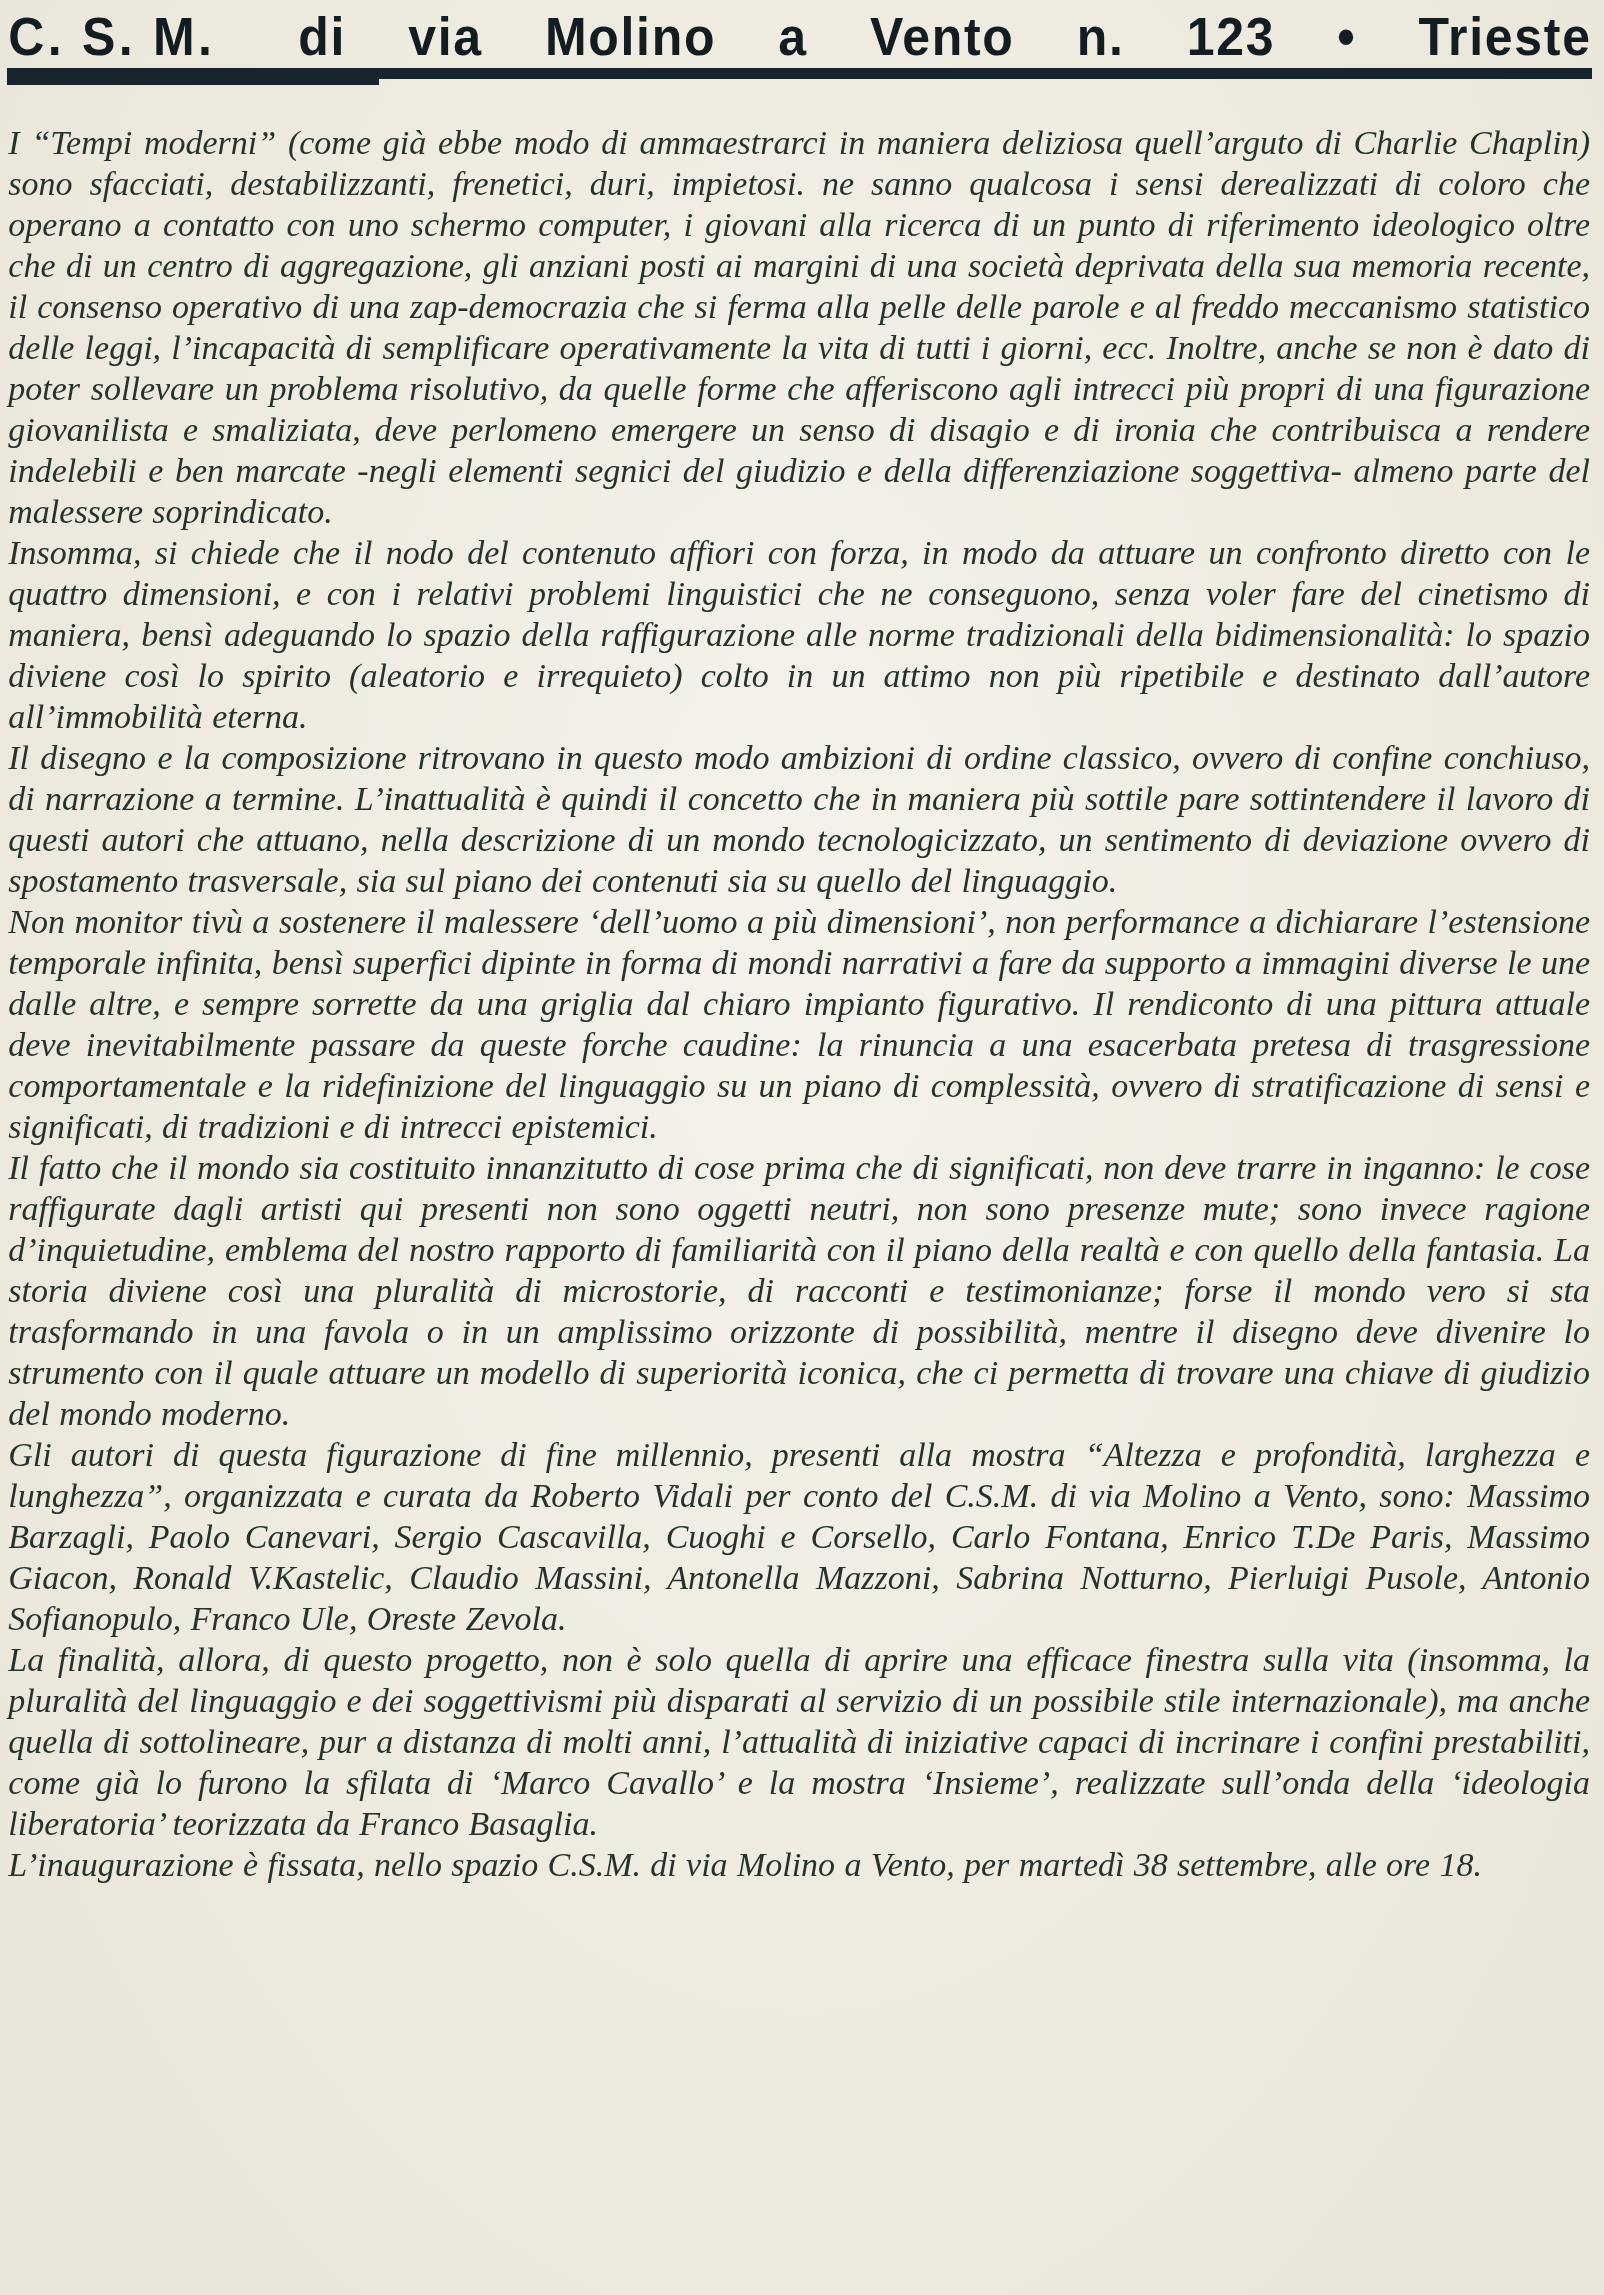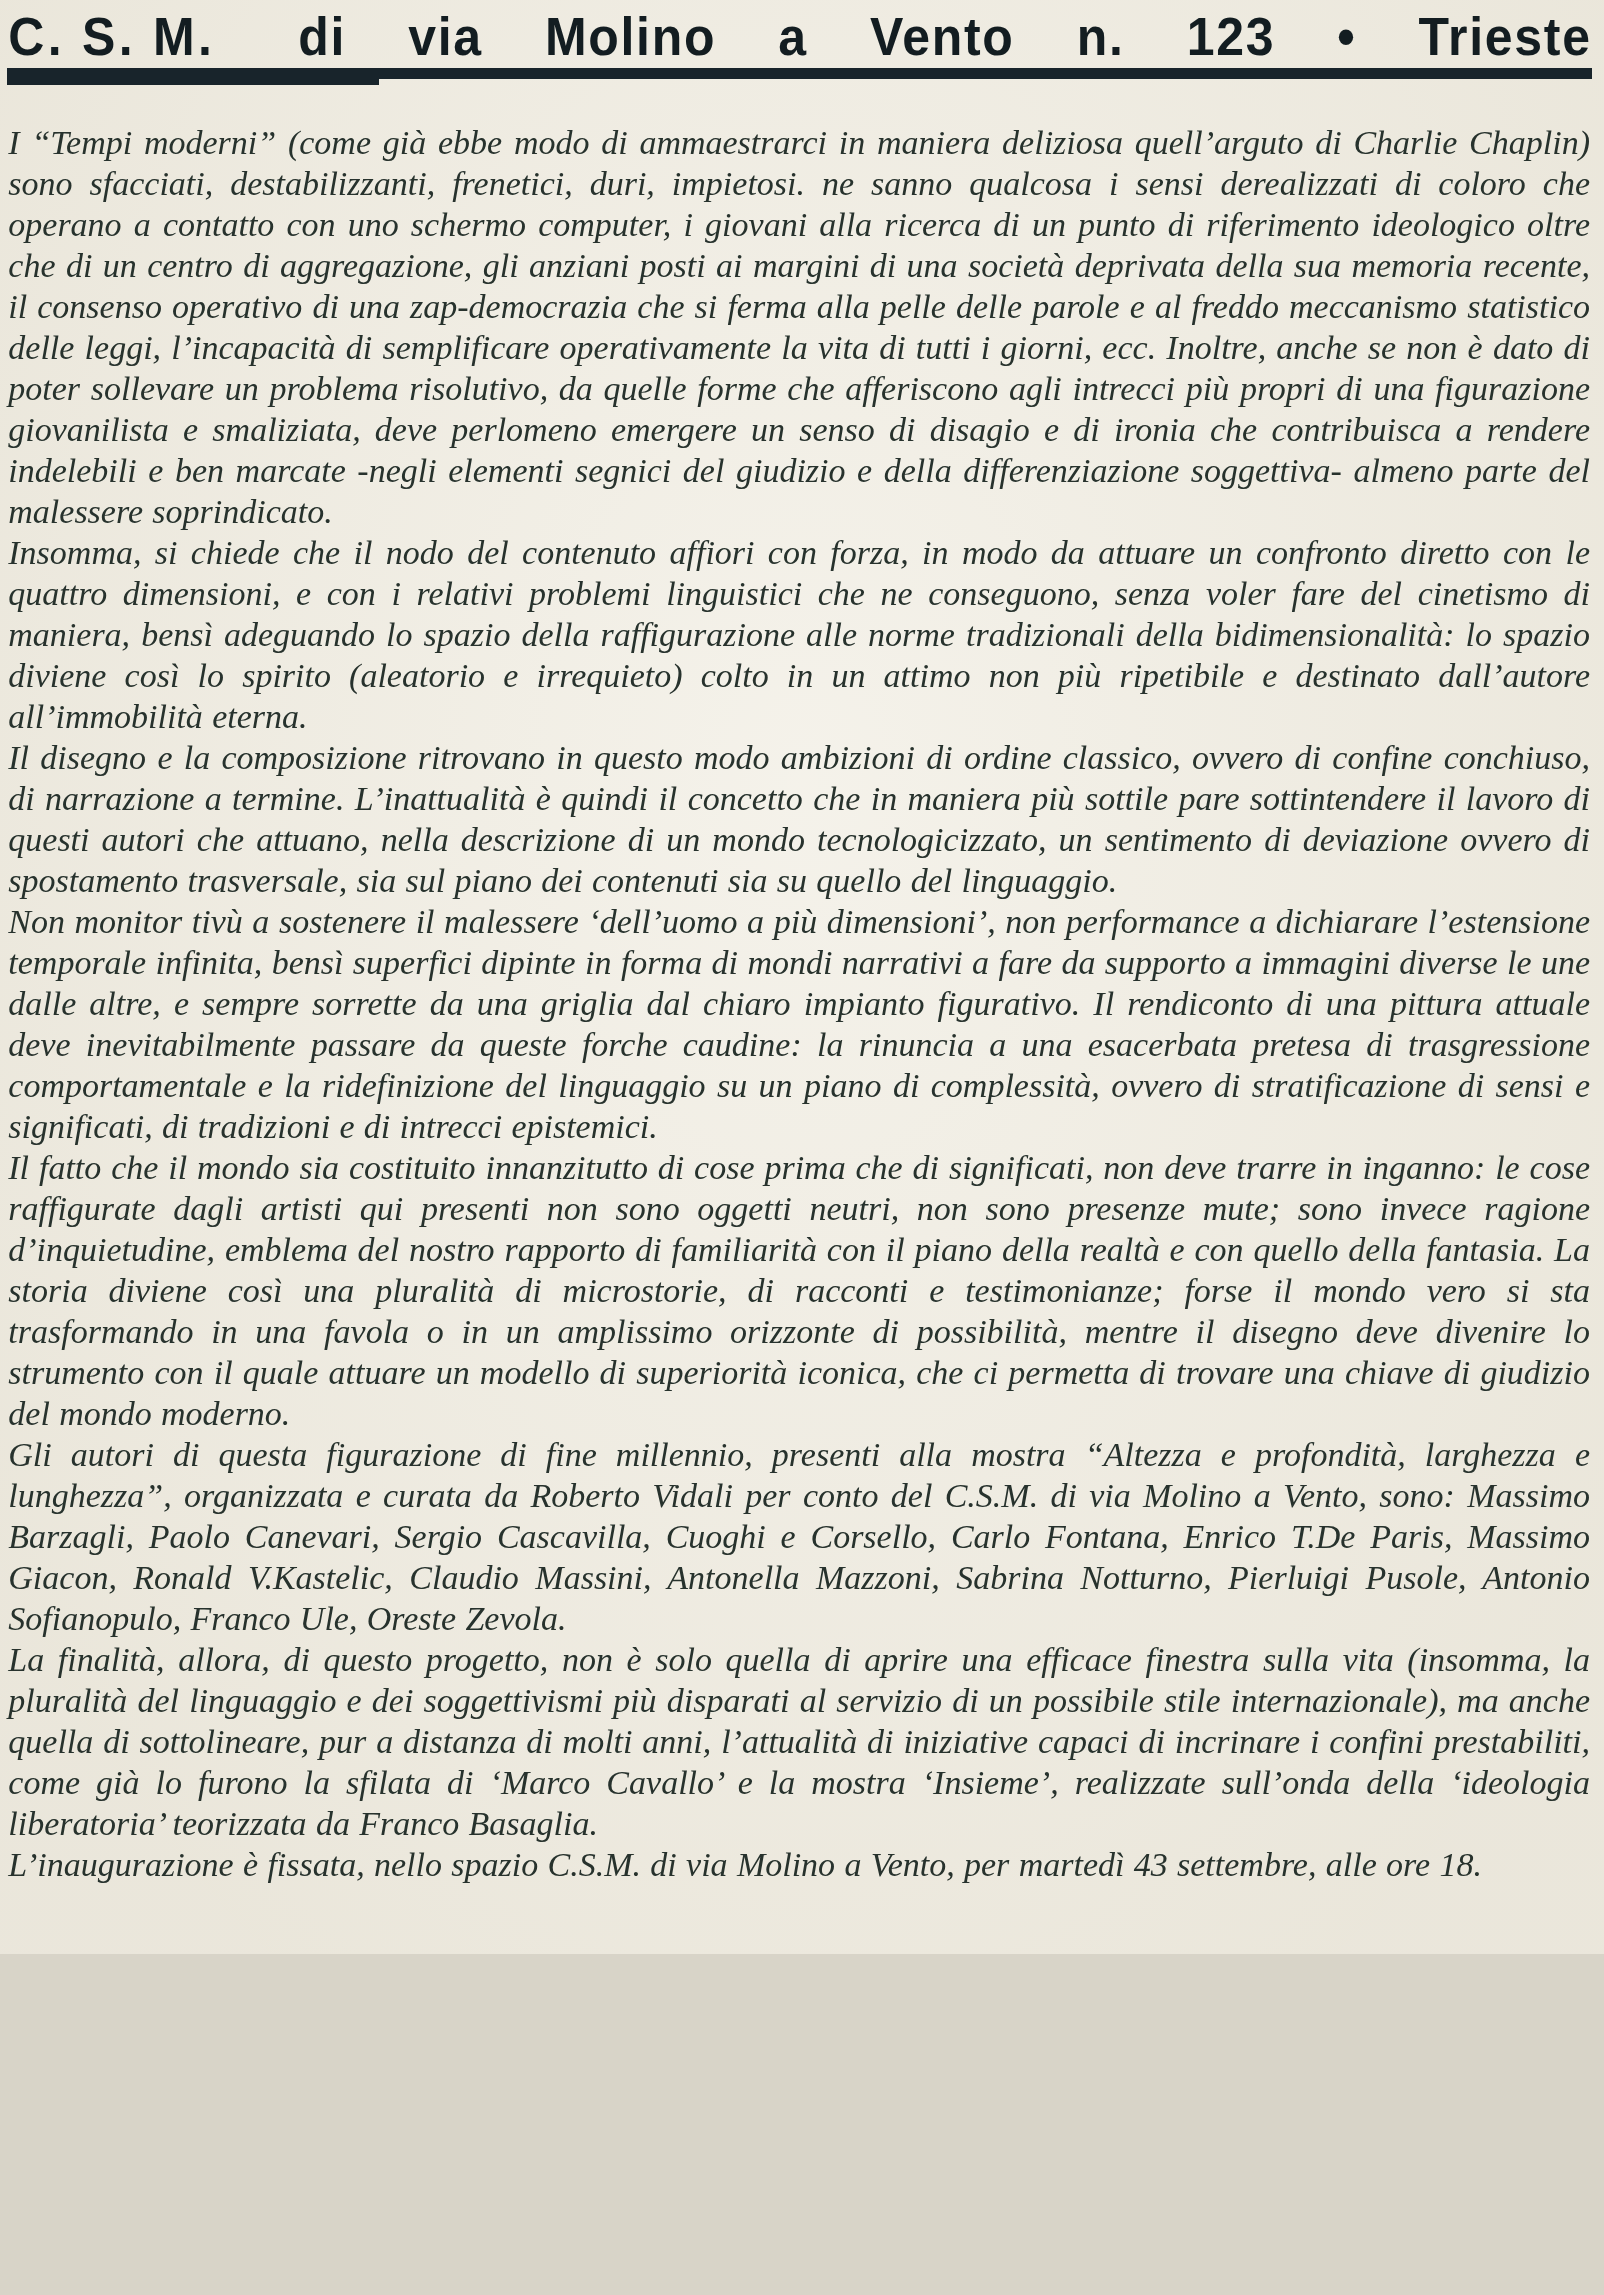--- a/index.html
+++ b/index.html
@@ -3,21 +3,21 @@
 <meta charset="utf-8">
 <style>
   html, body {
     margin: 0;
     padding: 0;
     background: #d8d4c8;
   }
   .page {
     position: relative;
     width: 1605px;
-    height: 1954px;
+    height: 2295px;
     margin: 0 auto;
     background: #efebdf;
     background-image:
       radial-gradient(ellipse at 50% 40%, rgba(255,255,255,0.35), rgba(0,0,0,0.02) 85%);
     overflow: hidden;
     box-sizing: border-box;
   }
   .header {
     position: absolute;
     top: 5px;
@@ -92,17 +92,17 @@
   <div class="rule-step"></div>
 
   <div class="article">
     <p>I “Tempi moderni” (come già ebbe modo di ammaestrarci in maniera deliziosa quell’arguto di Charlie Chaplin) sono sfacciati, destabilizzanti, frenetici, duri, impietosi. ne sanno qualcosa i sensi derealizzati di coloro che operano a contatto con uno schermo computer, i giovani alla ricerca di un punto di riferimento ideologico oltre che di un centro di aggregazione, gli anziani posti ai margini di una società deprivata della sua memoria recente, il consenso operativo di una zap-democrazia che si ferma alla pelle delle parole e al freddo meccanismo statistico delle leggi, l’incapacità di semplificare operativamente la vita di tutti i giorni, ecc. Inoltre, anche se non è dato di poter sollevare un problema risolutivo, da quelle forme che afferiscono agli intrecci più propri di una figurazione giovanilista e smaliziata, deve perlomeno emergere un senso di disagio e di ironia che contribuisca a rendere indelebili e ben marcate -negli elementi segnici del giudizio e della differenziazione soggettiva- almeno parte del malessere soprindicato.</p>
     <p>Insomma, si chiede che il nodo del contenuto affiori con forza, in modo da attuare un confronto diretto con le quattro dimensioni, e con i relativi problemi linguistici che ne conseguono, senza voler fare del cinetismo di maniera, bensì adeguando lo spazio della raffigurazione alle norme tradizionali della bidimensionalità: lo spazio diviene così lo spirito (aleatorio e irrequieto) colto in un attimo non più ripetibile e destinato dall’autore all’immobilità eterna.</p>
     <p>Il disegno e la composizione ritrovano in questo modo ambizioni di ordine classico, ovvero di confine conchiuso, di narrazione a termine. L’inattualità è quindi il concetto che in maniera più sottile pare sottintendere il lavoro di questi autori che attuano, nella descrizione di un mondo tecnologicizzato, un sentimento di deviazione ovvero di spostamento trasversale, sia sul piano dei contenuti sia su quello del linguaggio.</p>
     <p>Non monitor tivù a sostenere il malessere ‘dell’uomo a più dimensioni’, non  performance a dichiarare l’estensione temporale infinita, bensì superfici dipinte in forma di mondi narrativi a fare da supporto a immagini diverse le une dalle altre, e sempre sorrette da una griglia dal chiaro impianto figurativo. Il rendiconto di una pittura attuale deve inevitabilmente passare da queste forche caudine: la rinuncia a una esacerbata pretesa di trasgressione comportamentale e la ridefinizione del linguaggio su un piano di complessità, ovvero di stratificazione di sensi e significati, di tradizioni e di intrecci epistemici.</p>
     <p>Il fatto che il mondo sia costituito innanzitutto di cose prima che di significati, non deve trarre in inganno: le cose raffigurate dagli artisti qui presenti non sono oggetti neutri, non sono presenze mute; sono invece ragione d’inquietudine, emblema del nostro rapporto di familiarità con il piano della realtà e con quello della fantasia. La storia diviene così una pluralità di microstorie, di racconti e testimonianze; forse il mondo vero si sta trasformando in una favola o in un amplissimo orizzonte di possibilità, mentre il disegno deve divenire lo strumento con il quale attuare un modello di superiorità iconica, che ci permetta di trovare una chiave di giudizio del mondo moderno.</p>
     <p>Gli autori di questa figurazione di fine millennio, presenti alla mostra “Altezza e profondità, larghezza e lunghezza”, organizzata e curata da Roberto Vidali per conto del C.S.M. di via Molino a Vento, sono: Massimo Barzagli, Paolo Canevari, Sergio Cascavilla, Cuoghi e Corsello, Carlo Fontana, Enrico T.De Paris, Massimo Giacon, Ronald V.Kastelic, Claudio Massini, Antonella Mazzoni, Sabrina Notturno, Pierluigi Pusole, Antonio Sofianopulo, Franco Ule, Oreste Zevola.</p>
     <p>La finalità, allora, di questo progetto, non è solo quella di aprire una efficace finestra sulla vita (insomma, la pluralità del linguaggio e dei soggettivismi più disparati al servizio di un possibile stile internazionale), ma anche quella di sottolineare, pur a distanza di molti anni, l’attualità di iniziative capaci di incrinare i confini prestabiliti, come già lo furono la sfilata di ‘Marco Cavallo’ e la mostra ‘Insieme’, realizzate sull’onda della ‘ideologia liberatoria’ teorizzata da Franco Basaglia.</p>
-    <p>L’inaugurazione è fissata, nello spazio C.S.M. di via Molino a Vento, per martedì 43 settembre, alle ore 18.</p>
+    <p>L’inaugurazione è fissata, nello spazio C.S.M. di via Molino a Vento, per martedì 38 settembre, alle ore 18.</p>
   </div>
 
 </div>
 
 
 </body></html>

